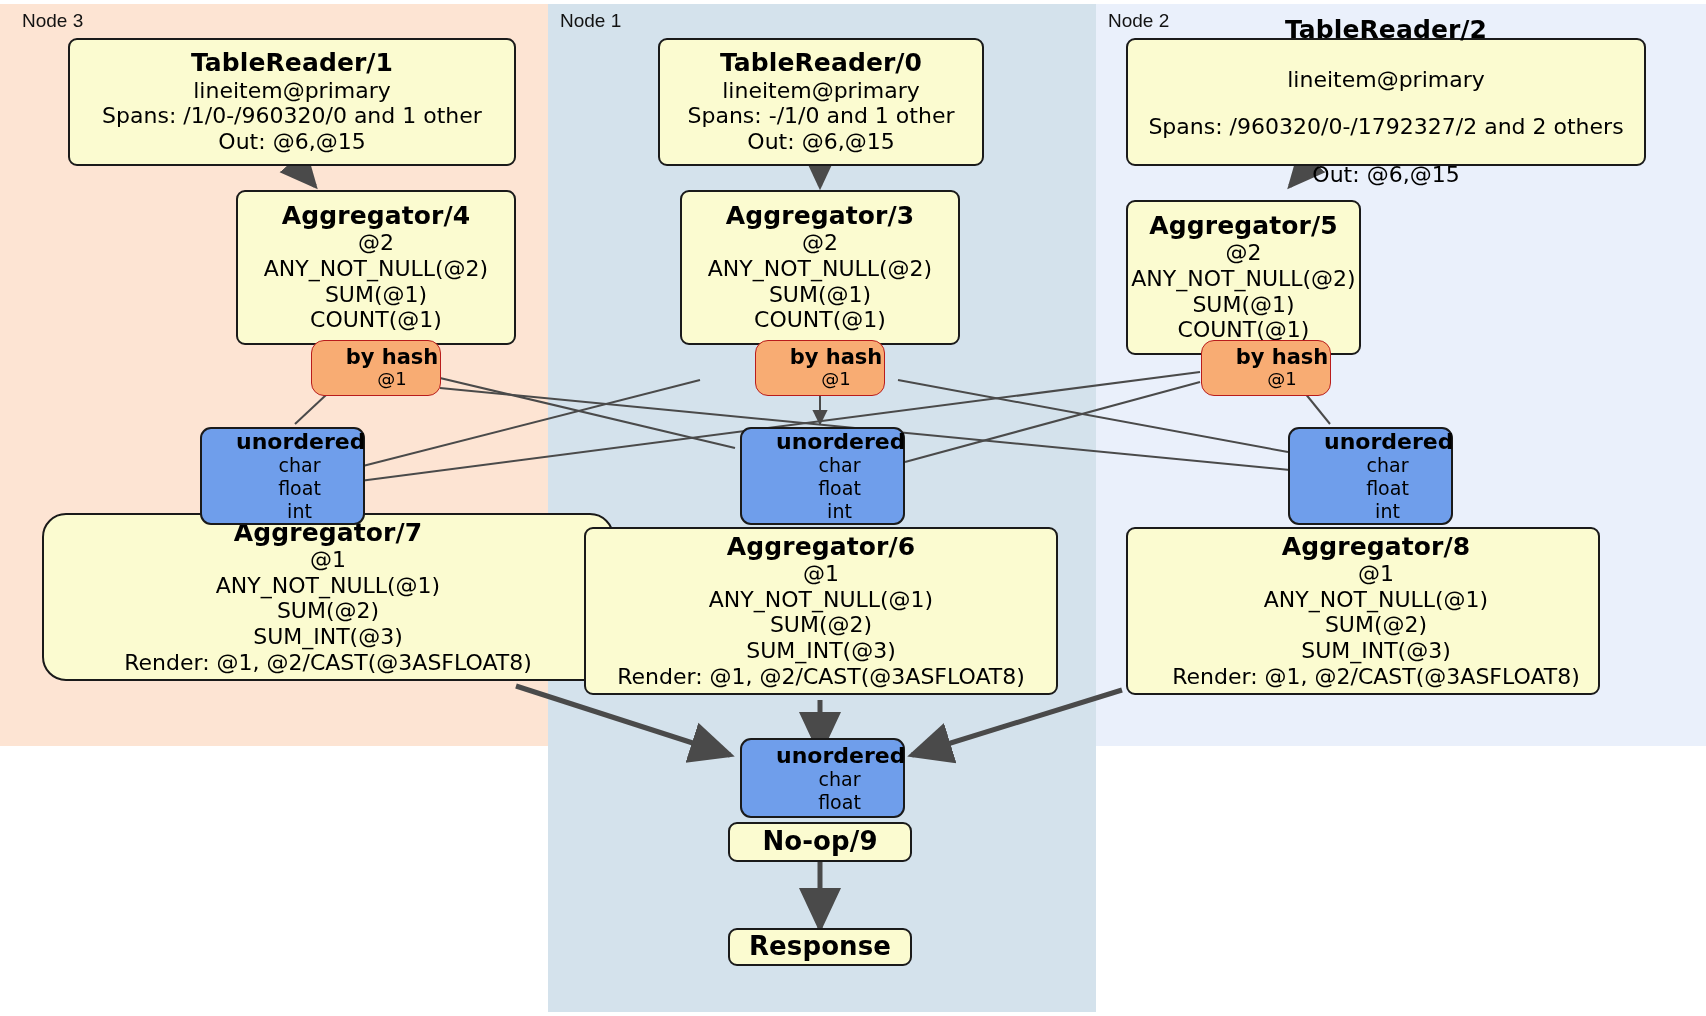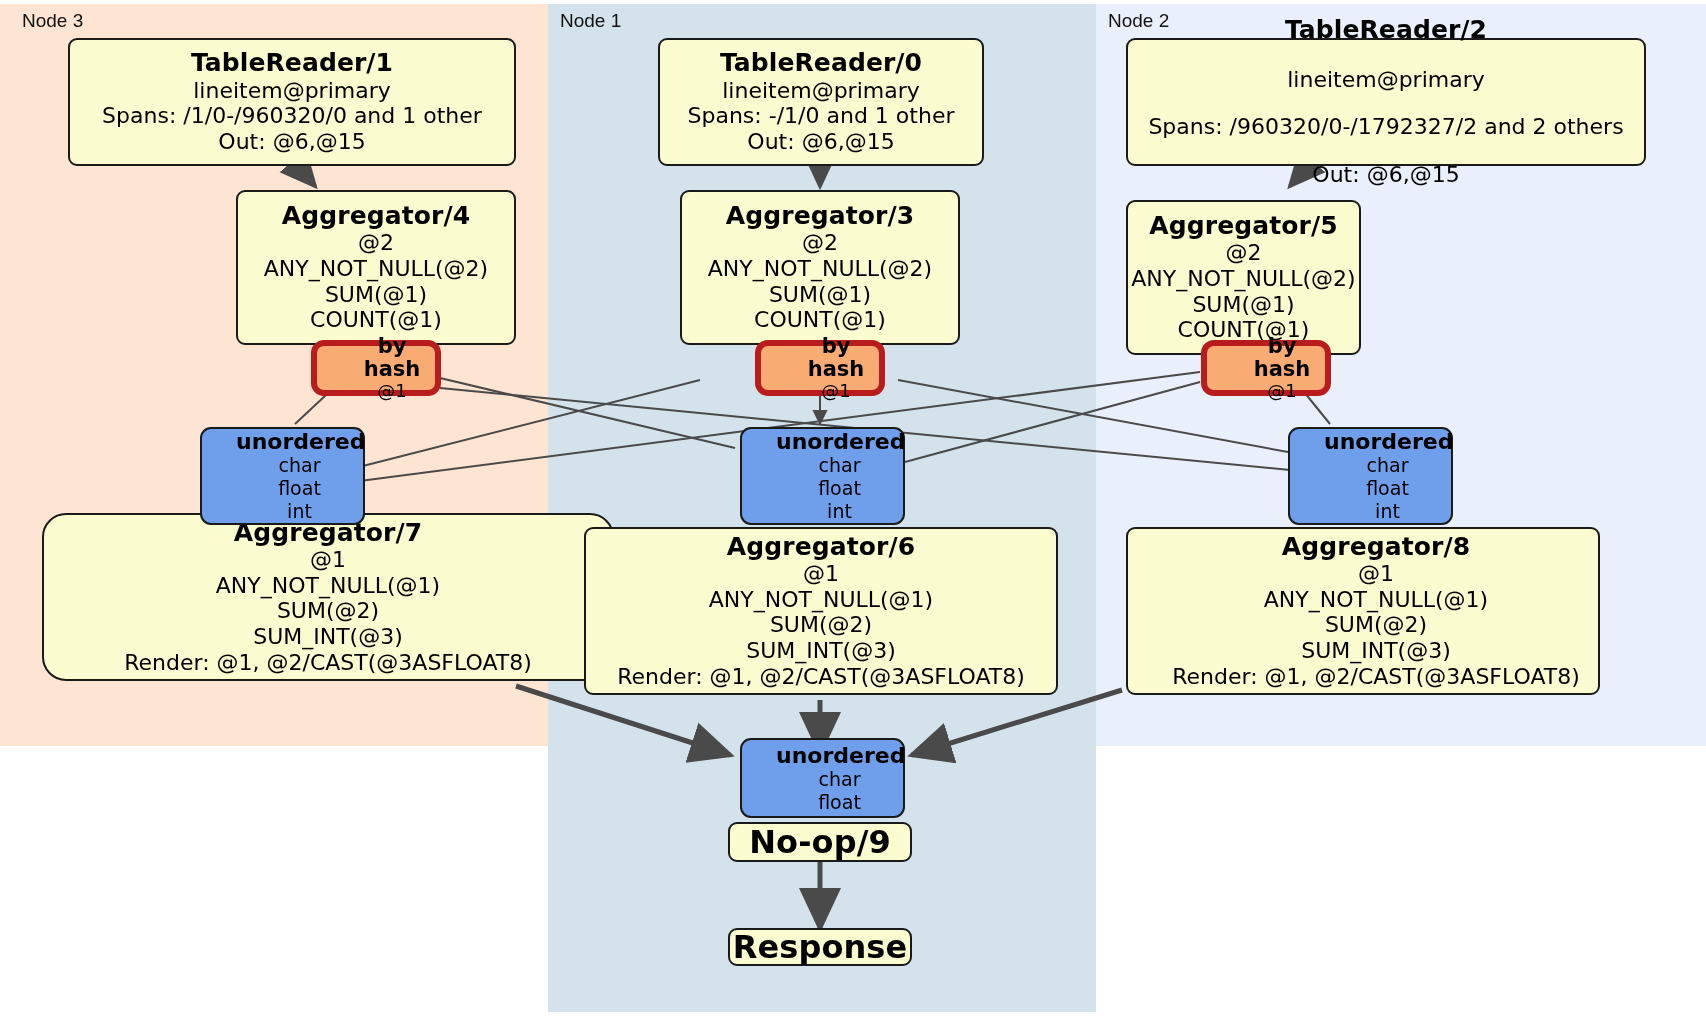--- a/index.html
+++ b/index.html
@@ -14,29 +14,29 @@
   #edges{position:absolute;left:0;top:0;width:1706px;height:1016px;pointer-events:none;}
 
   
   .box{position:absolute;box-sizing:border-box;display:flex;flex-direction:column;
        justify-content:center;text-align:center;}
 
   .proc{background:#fbfbd0;border:2px solid #1a1a1a;border-radius:9px;}
   .proc .t{font-weight:bold;font-size:25px;color:#000;line-height:1.13;letter-spacing:.1px;}
   .proc .l{font-size:22px;color:#000;line-height:1.17;white-space:nowrap;}
 
-  .router{background:#f8ac73;border:6px solid #b91c1c;border-radius:13px;z-index:5;padding-left:32px;}
+  .router{background:#f8ac73;border:1px solid #b91c1c;border-radius:13px;z-index:5;padding-left:32px;}
   .router .t{font-weight:bold;font-size:21px;color:#000;line-height:1.1;}
   .router .l{font-size:18px;color:#000;line-height:1.15;}
 
   .sync{background:#6f9eeb;border:2px solid #1a1a1a;border-radius:11px;z-index:4;padding-left:34px;}
   .sync .t{font-weight:bold;font-size:22px;color:#000;line-height:1.14;}
   .sync .l{font-size:19px;color:#000;line-height:1.2;}
 
-  .small .t{font-size:32px;}
+  .small .t{font-size:26px;}
 </style>
 </head>
 <body>
 
 <div id="stage">
 
   <div class="node-panel" style="left:0px;top:4px;width:548px;height:742px;background:#fde4d3;"></div>
   <div class="node-panel" style="left:548px;top:4px;width:548px;height:1008px;background:#d4e2ec;"></div>
   <div class="node-panel" style="left:1096px;top:4px;width:610px;height:742px;background:#eaf0fb;"></div>
 

